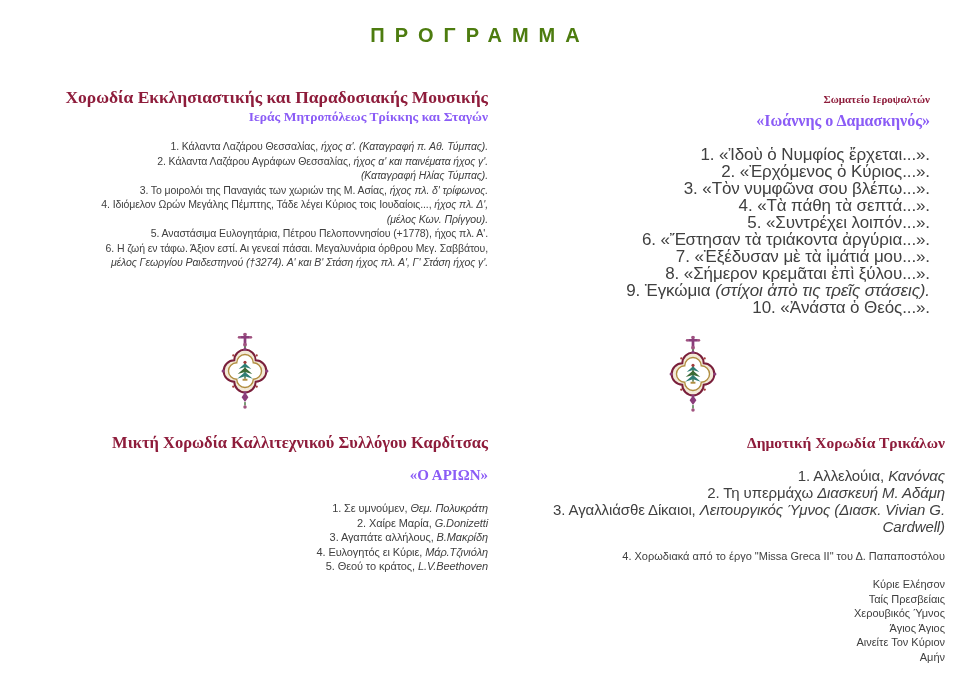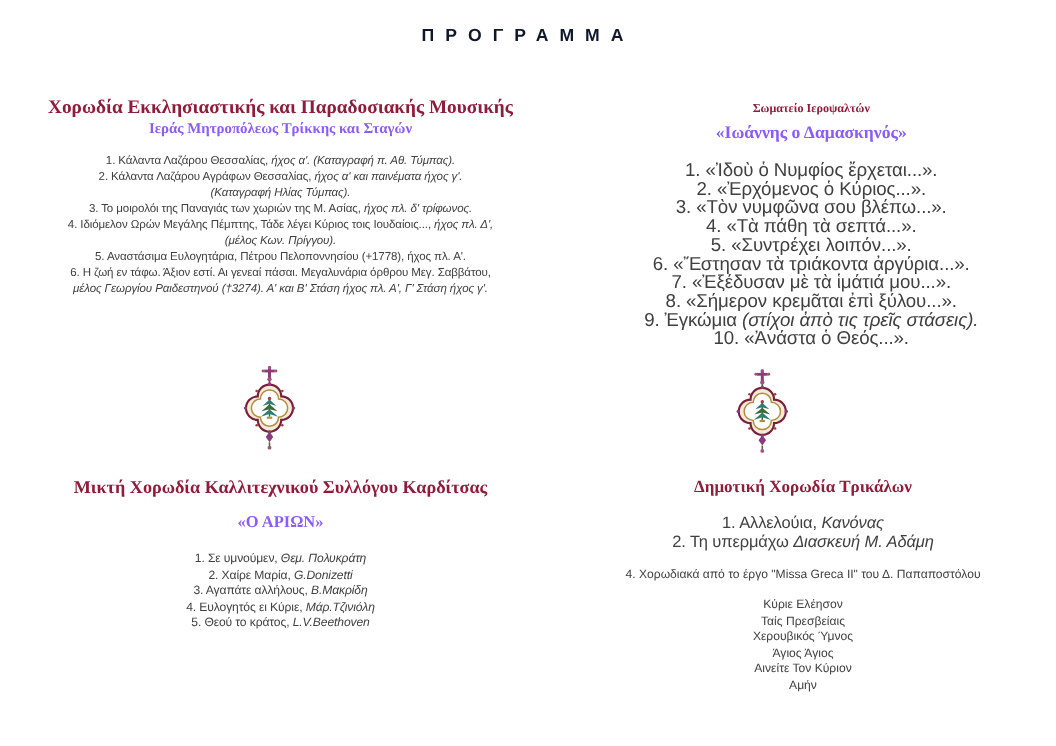--- a/index.html
+++ b/index.html
@@ -2,24 +2,24 @@
 <html><head>
 <meta charset="utf-8">
 <style>
   html,body{margin:0;padding:0;background:#ffffff;}
   .page{
     position:relative;width:960px;height:678px;background:#ffffff;overflow:hidden;
     font-family:"Liberation Sans","DejaVu Sans",sans-serif;color:#404040;
   }
   .title{
     position:absolute;top:24px;left:0;width:100%;text-align:center;
-    color:#0f172a;font-weight:bold;font-size:16px;letter-spacing:10px;
+    color:#4d7c0f;font-weight:bold;font-size:20px;letter-spacing:10px;
     font-family:"Liberation Sans","DejaVu Sans",sans-serif;
   }
-  .sec{position:absolute;text-align:center;}
+  .sec{position:absolute;text-align:right;}
   .sec-top-left{left:22px;top:86px;width:466px;}
   .sec-top-right{left:545px;top:88px;width:385px;}
   .sec-bottom-left{left:22px;top:432px;width:466px;}
   .sec-bottom-right{left:515px;top:432px;width:430px;}
   .h-main{
     font-family:"Liberation Serif","DejaVu Serif",serif;
     font-weight:bold;color:#8e1c3b;font-size:17.5px;line-height:22px;
   }
   .h-sub{
     font-family:"Liberation Serif","DejaVu Serif",serif;
@@ -129,20 +129,21 @@
         <div><span>4.  Ευλογητός ει Κύριε, </span><span class="it">Μάρ.Τζινιόλη</span></div>
         <div><span>5.  Θεού το κράτος, </span><span class="it">L.V.Beethoven</span></div>
       </div>
   </section>
 
   <section class="sec sec-bottom-right">
     <div class="h-main">Δημοτική Χορωδία Τρικάλων</div>
     <div class="list">
         <div><span>1.  Αλλελούια, </span><span class="it">Κανόνας</span></div>
         <div><span>2.  Τη υπερμάχω </span><span class="it">Διασκευή Μ. Αδάμη</span></div>
+        <div><span>3.  Αγαλλιάσθε Δίκαιοι, </span><span class="it">Λειτουργικός Ύμνος (Διασκ. Vivian G. Cardwell)</span></div>
       </div>
     <div class="feature-item">4.  Χορωδιακά από το έργο "Missa Greca II" του Δ. Παπαποστόλου</div>
     <div class="closing">
         <div><span>Κύριε Ελέησον</span></div>
         <div><span>Ταίς Πρεσβείαις</span></div>
         <div><span>Χερουβικός Ύμνος</span></div>
         <div><span>Άγιος Άγιος</span></div>
         <div><span>Αινείτε Τον Κύριον</span></div>
         <div><span>Αμήν</span></div>
       </div>

